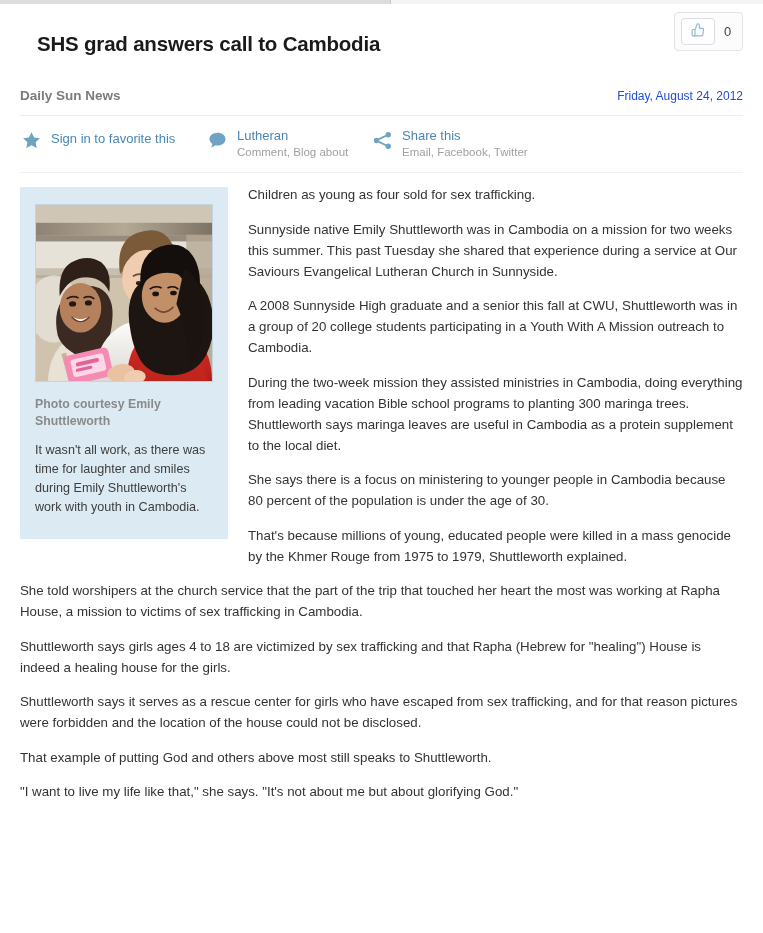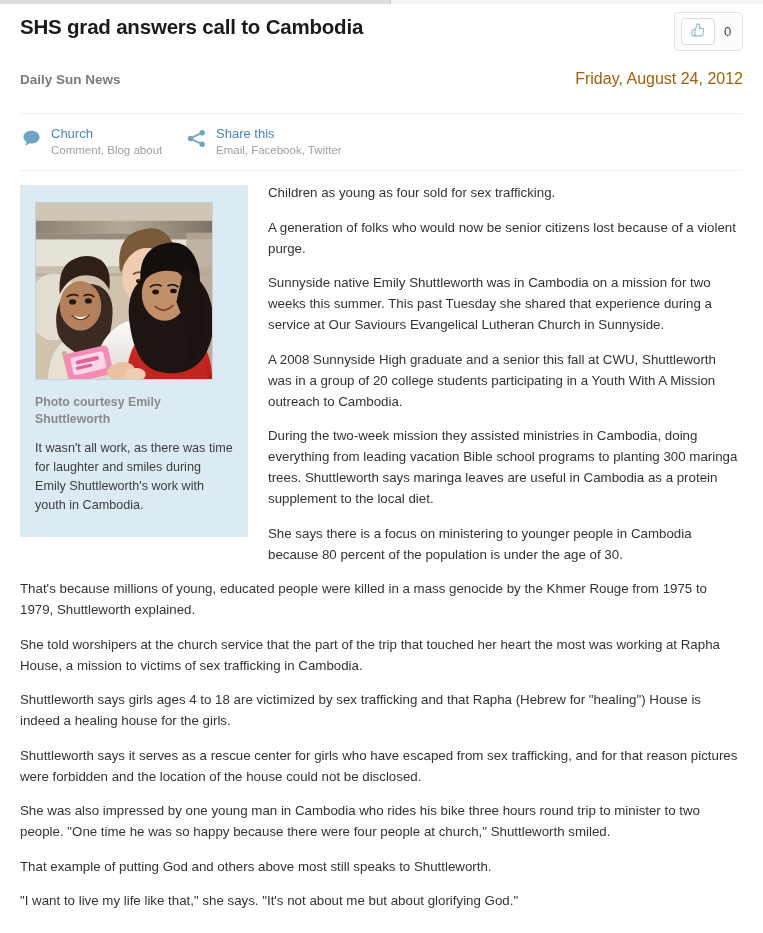--- a/index.html
+++ b/index.html
@@ -45,21 +45,21 @@
     justify-content: space-between;
     padding-top: 7px;
     min-height: 52px;
   }
   .headline {
     font-size: 20.5px;
     line-height: 26px;
     font-weight: bold;
     color: #1a1a1a;
     letter-spacing: -0.2px;
-    margin: 0;
+    margin: 17px;
     padding-top: 3px;
     max-width: 560px;
   }
 
   .like-box {
     display: flex;
     align-items: center;
     gap: 9px;
     border: 1px solid #e2e2e2;
     border-radius: 4px;
@@ -84,31 +84,31 @@
     font-weight: normal;
     min-width: 8px;
   }
 
   
   .dateline {
     display: flex;
     align-items: baseline;
     justify-content: space-between;
     margin-top: 14px;
-    padding-bottom: 25px;
+    padding-bottom: 12px;
     border-bottom: 1px solid #eeeeee;
   }
   .source-name {
     font-size: 13.5px;
     font-weight: bold;
     color: #7b7b7b;
   }
   .pub-date {
-    font-size: 16px;
-    color: #a16207;
+    font-size: 12px;
+    color: #1d4ed8;
   }
 
   
   .action-bar {
     display: flex;
     align-items: flex-start;
     padding: 12px 0 12px 0;
     border-bottom: 1px solid #f0f0f0;
   }
   .action {
@@ -144,21 +144,21 @@
 
   
   .article {
     padding-top: 11px;
     font-size: 13.3px;
     line-height: 21px;
     color: #333333;
   }
   .figure {
     float: left;
-    width: 228px;
+    width: 208px;
     background: #dceaf3;
     padding: 17px 15px 22px 15px;
     margin: 3px 20px 12px 0;
   }
   .photo {
     width: 178px;
     height: 178px;
     border: 1px solid #c3d4de;
     overflow: hidden;
     position: relative;
@@ -209,29 +209,39 @@
     </div>
   </div>
 
   <div class="dateline">
     <span class="source-name">Daily Sun News</span>
     <span class="pub-date">Friday, August 24, 2012</span>
   </div>
 
   <div class="action-bar">
 
+    <div class="action favorite">
+      <span class="action-icon">
+        <svg width="21" height="21" viewBox="0 0 24 24" fill="#6fa3c4">
+          <path d="M12 2.5l2.95 5.98 6.6.96-4.78 4.66 1.13 6.57L12 17.57l-5.9 3.1 1.13-6.57L2.45 9.44l6.6-.96z"></path>
+        </svg>
+      </span>
+      <span class="action-text">
+        <span class="action-title">Sign in to favorite this</span>
+      </span>
+    </div>
 
     <div class="action discuss">
       <span class="action-icon">
         <svg width="21" height="21" viewBox="0 0 24 24" fill="#6fa3c4">
           <path d="M12 3C6.9 3 2.8 6.2 2.8 10.2c0 2.3 1.4 4.4 3.5 5.7-.2 1.3-.9 2.8-2 4.1 2.2-.5 4-1.6 5.1-2.6.8.2 1.7.3 2.6.3 5.1 0 9.2-3.2 9.2-7.5S17.1 3 12 3z"></path>
         </svg>
       </span>
       <span class="action-text">
-        <span class="action-title">Church</span>
+        <span class="action-title">Lutheran</span>
         <span class="action-sub">Comment, Blog about</span>
       </span>
     </div>
 
     <div class="action share">
       <span class="action-icon">
         <svg width="21" height="21" viewBox="0 0 24 24" fill="none" stroke="#6fa3c4" stroke-width="2.1">
           <circle cx="18.5" cy="5.5" r="3.1" fill="#6fa3c4" stroke="none"></circle>
           <circle cx="18.5" cy="18.5" r="3.1" fill="#6fa3c4" stroke="none"></circle>
           <circle cx="5.2" cy="12" r="3.1" fill="#6fa3c4" stroke="none"></circle>
@@ -330,27 +340,25 @@
 
           <ellipse cx="86" cy="170" rx="14" ry="9" fill="#e9c2a2" transform="rotate(-8 86 170)"></ellipse>
           <ellipse cx="100" cy="174" rx="11" ry="7" fill="#f0cdb0" transform="rotate(-6 100 174)"></ellipse>
         </svg>
       </div>
       <figcaption class="photo-credit">Photo courtesy Emily Shuttleworth</figcaption>
       <figcaption class="photo-caption">It wasn't all work, as there was time for laughter and smiles during Emily Shuttleworth's work with youth in Cambodia.</figcaption>
     </figure>
 
     <p>Children as young as four sold for sex trafficking.</p>
-    <p>A generation of folks who would now be senior citizens lost because of a violent purge.</p>
     <p>Sunnyside native Emily Shuttleworth was in Cambodia on a mission for two weeks this summer. This past Tuesday she shared that experience during a service at Our Saviours Evangelical Lutheran Church in Sunnyside.</p>
     <p>A 2008 Sunnyside High graduate and a senior this fall at CWU, Shuttleworth was in a group of 20 college students participating in a Youth With A Mission outreach to Cambodia.</p>
     <p>During the two-week mission they assisted ministries in Cambodia, doing everything from leading vacation Bible school programs to planting 300 maringa trees. Shuttleworth says maringa leaves are useful in Cambodia as a protein supplement to the local diet.</p>
     <p>She says there is a focus on ministering to younger people in Cambodia because 80 percent of the population is under the age of 30.</p>
     <p>That's because millions of young, educated people were killed in a mass genocide by the Khmer Rouge from 1975 to 1979, Shuttleworth explained.</p>
     <p>She told worshipers at the church service that the part of the trip that touched her heart the most was working at Rapha House, a mission to victims of sex trafficking in Cambodia.</p>
     <p>Shuttleworth says girls ages 4 to 18 are victimized by sex trafficking and that Rapha (Hebrew for "healing") House is indeed a healing house for the girls.</p>
     <p>Shuttleworth says it serves as a rescue center for girls who have escaped from sex trafficking, and for that reason pictures were forbidden and the location of the house could not be disclosed.</p>
-    <p>She was also impressed by one young man in Cambodia who rides his bike three hours round trip to minister to two people. "One time he was so happy because there were four people at church," Shuttleworth smiled.</p>
     <p>That example of putting God and others above most still speaks to Shuttleworth.</p>
     <p>"I want to live my life like that," she says. "It's not about me but about glorifying God."</p>
 
   </div>
 </div>
 
 </body></html>

